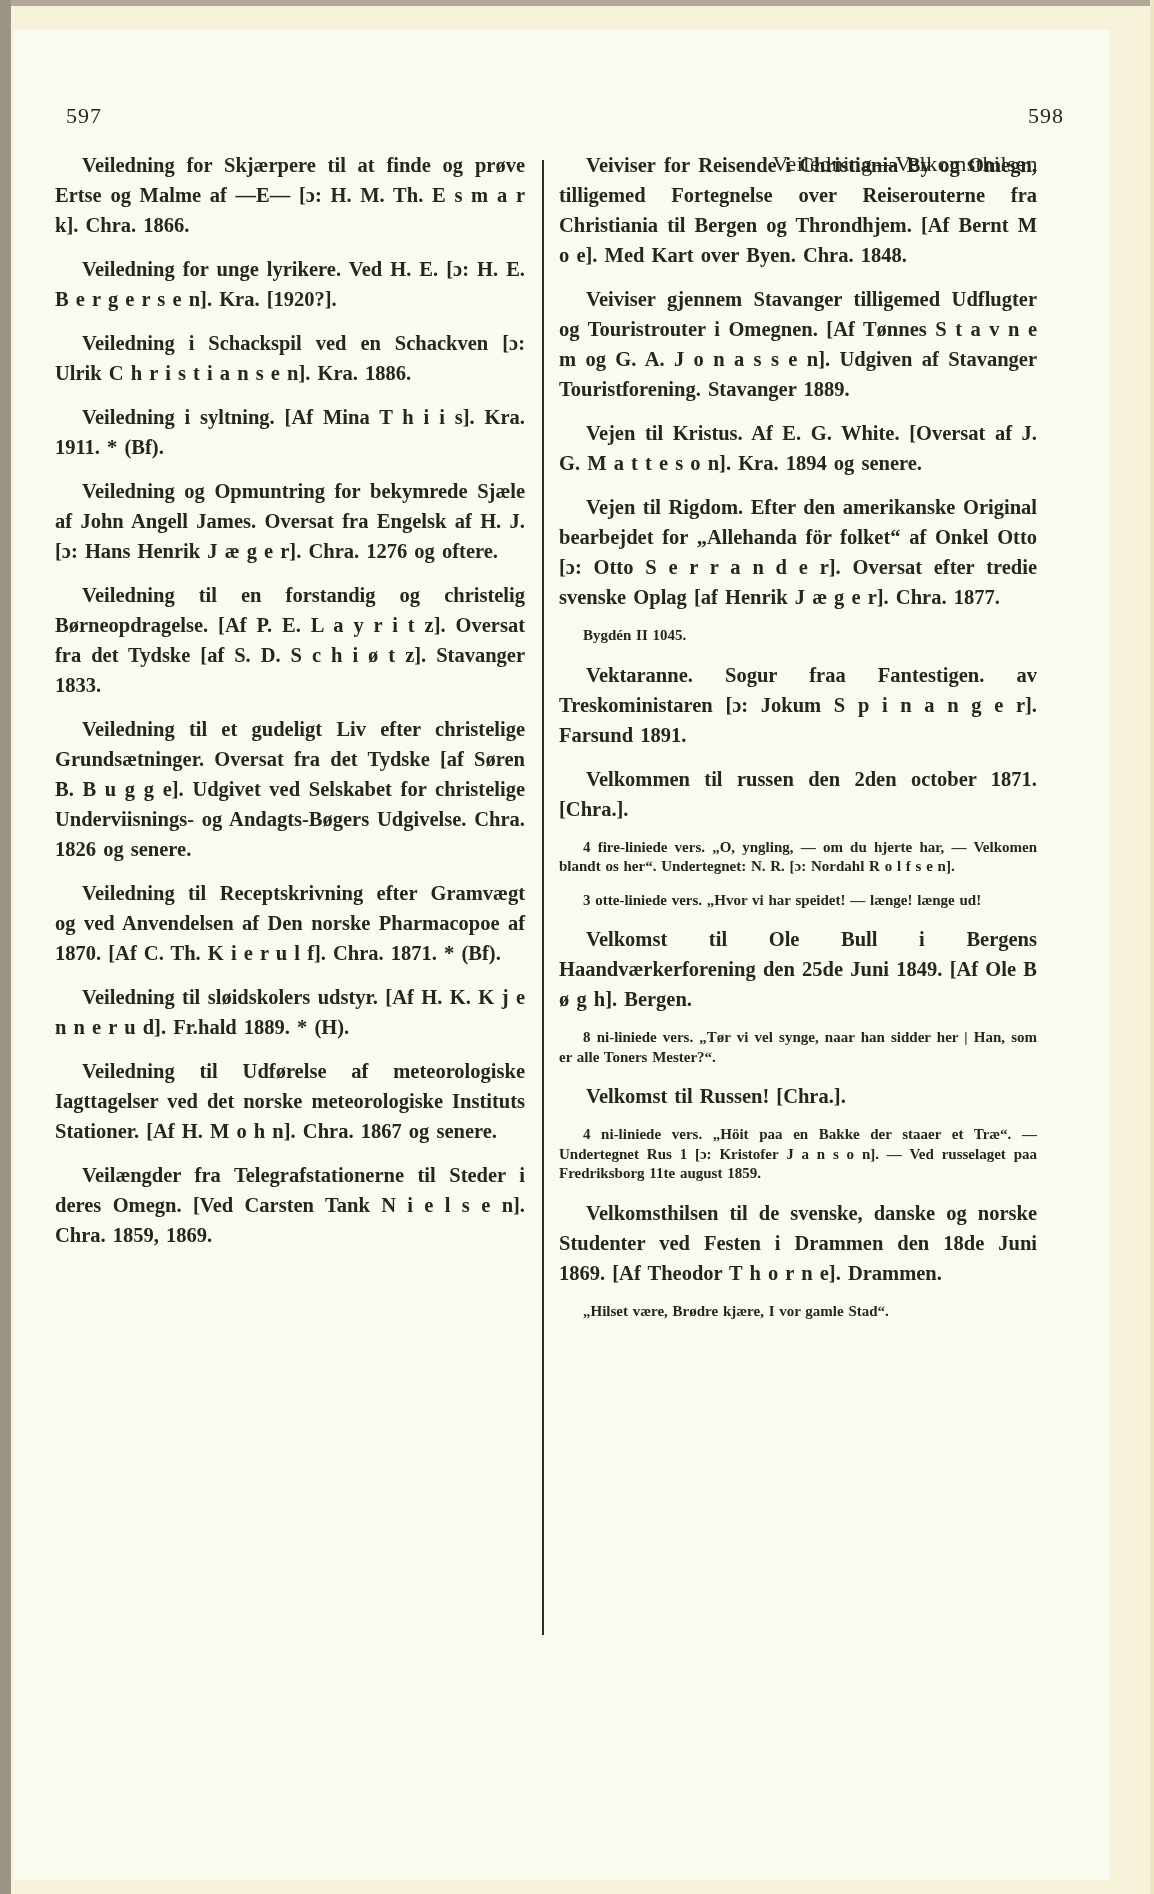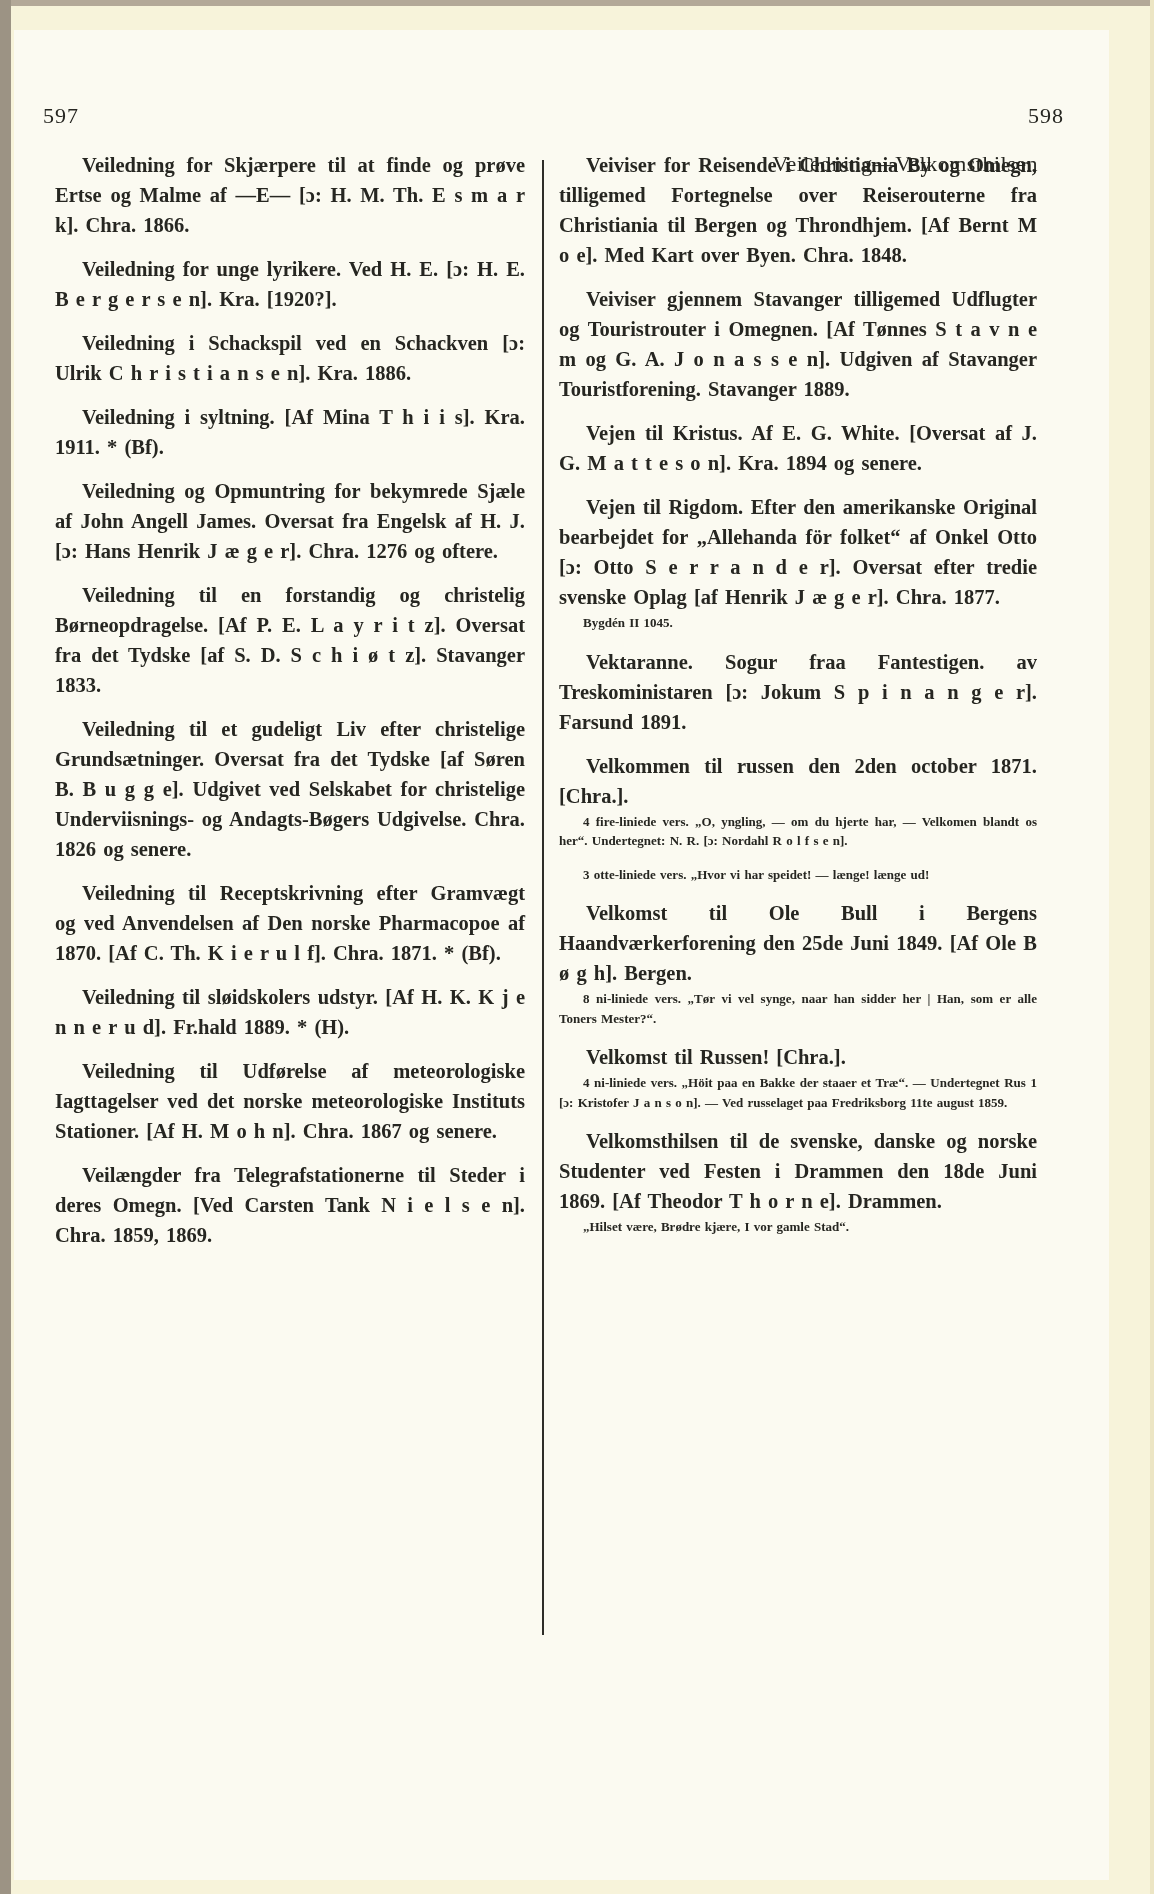--- a/index.html
+++ b/index.html
@@ -18,21 +18,21 @@
   .page {
     position:absolute;
     left:14px; top:30px;
     width:1095px; height:1850px;
     background:#fbfaf1;
   }
   .header-num {
     position:absolute; top:103px;
     font-size:22px; letter-spacing:1px;
   }
-  .header-num.left  { left:43px;text-align:right; }
+  .header-num.left  { left:66px;text-align:right; }
   .header-num.right { left:1028px; }
   .header-title {
     position:absolute; top:103px; left:16px; width:1022px;
     text-align:right; font-size:22px; letter-spacing:0.5px;margin-top:48px;
   }
   .column {
     position:absolute; top:150px;
     font-size:20.5px; line-height:30px;
     text-align:justify;
     word-spacing:2px;
@@ -42,23 +42,23 @@
   .column.right { left:559px; width:478px; }
   .divider {
     position:absolute;
     left:542px; top:160px;
     width:2px; height:1475px;
     background:#2e2d28;
   }
   .entry { margin-bottom:14px; }
   .entry-text { text-indent:27px; text-align:justify; }
   .entry-note {
-    font-size:13px; line-height:19.5px;
+    font-size:15px; line-height:19.5px;
     text-indent:24px; text-align:justify;
-    margin-top:1px;
+    margin-top:14px;
     word-spacing:1px;
   }
 </style>
 </head>
 <body>
 
 <div class="scan">
   <div class="page"></div>
   <div class="edge-top"></div>
   <div class="edge-left"></div>

